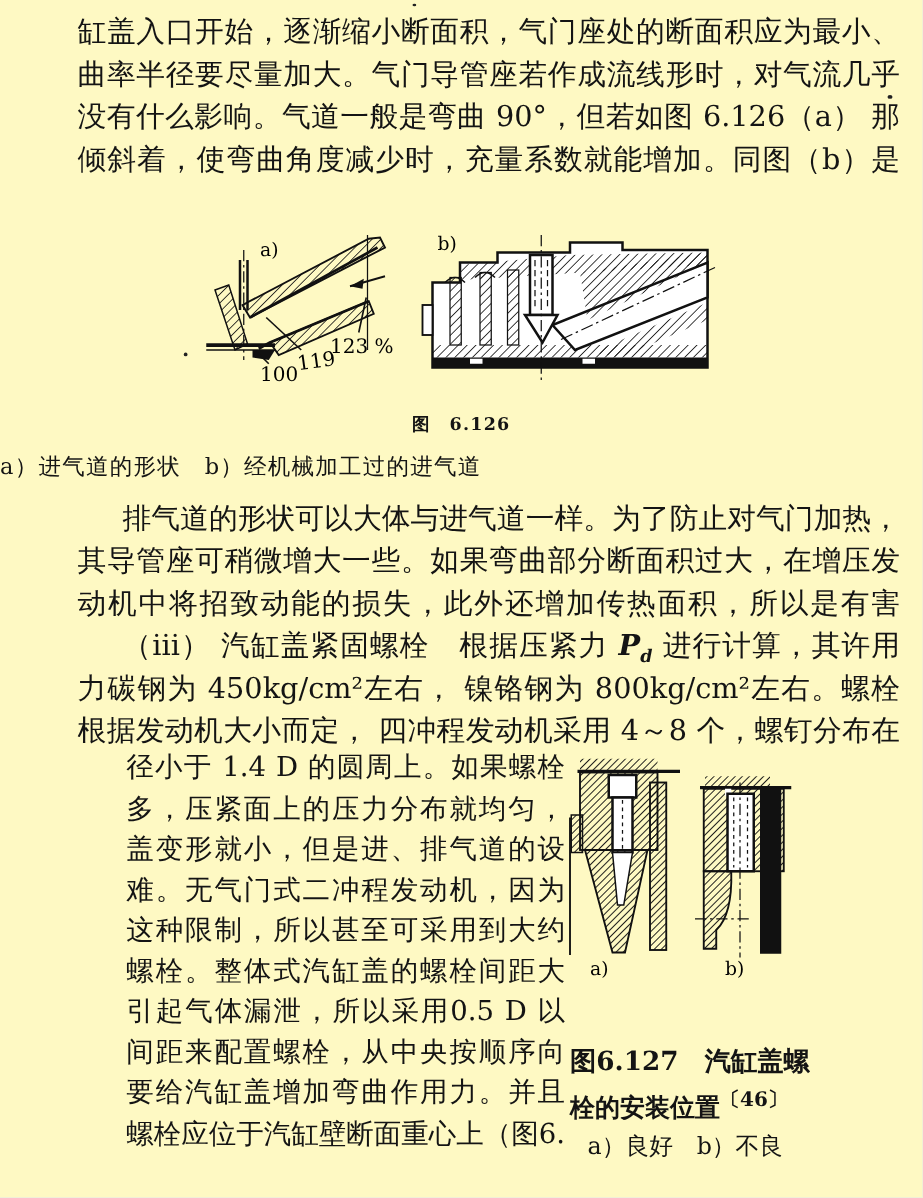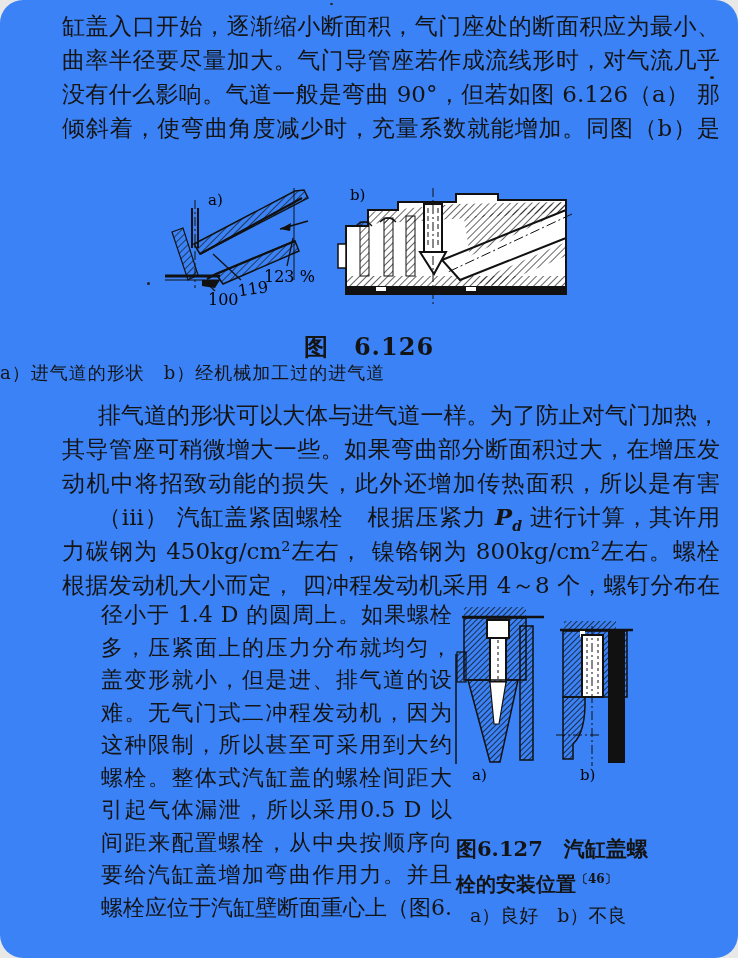--- a/index.html
+++ b/index.html
@@ -1,32 +1,31 @@
 <!DOCTYPE html>
 <html><head>
 <meta charset="utf-8">
 <style>
   html,body{margin:0;padding:0;background:#e8e8e8;}
   .page{
-    position:relative;width:738px;height:958px;background:#3b82f6;
+    position:relative;width:738px;height:958px;background:#fef9c3;
     font-family:"DejaVu Serif","Liberation Serif",serif;color:#141414;
     overflow:hidden;
-    border-radius:23px;
   }
   .abs{position:absolute;}
   .para .line{font-size:23px;height:34px;line-height:34px;overflow:hidden;}
   .j{text-align:justify;text-align-last:justify;}
   .nw{white-space:nowrap;}
   .ind{text-indent:36px;}
   .col .line{font-size:22px;height:32.5px;line-height:32.5px;overflow:hidden;margin-left:39px;}
-  .fig-caption{font-size:24px;font-weight:bold;text-align:center;letter-spacing:1px;}
+  .fig-caption{font-size:14px;font-weight:bold;text-align:center;letter-spacing:1px;}
   .fig-subcaption{font-size:18px;letter-spacing:1px;}
   .cap127-l1{font-size:21px;font-weight:bold;line-height:31px;white-space:nowrap;}
   .cap127-l2{font-size:20px;font-weight:bold;line-height:31px;white-space:nowrap;}
-  .cap127-l2 sup{font-size:12px;font-weight:bold;}
+  .cap127-l2 sup{font-size:16px;font-weight:bold;}
   .cap127-sub{font-size:19px;line-height:30px;padding-left:14px;white-space:nowrap;}
   .var{font-style:italic;font-weight:bold;margin-top:33px;}
   .var sub{font-size:14px;font-style:italic;}
   .svgt{font-family:"DejaVu Serif","Liberation Serif",serif;}
   .speck{position:absolute;background:#222;border-radius:50%;}
   svg{display:block;}
 </style>
 </head>
 <body>
 

